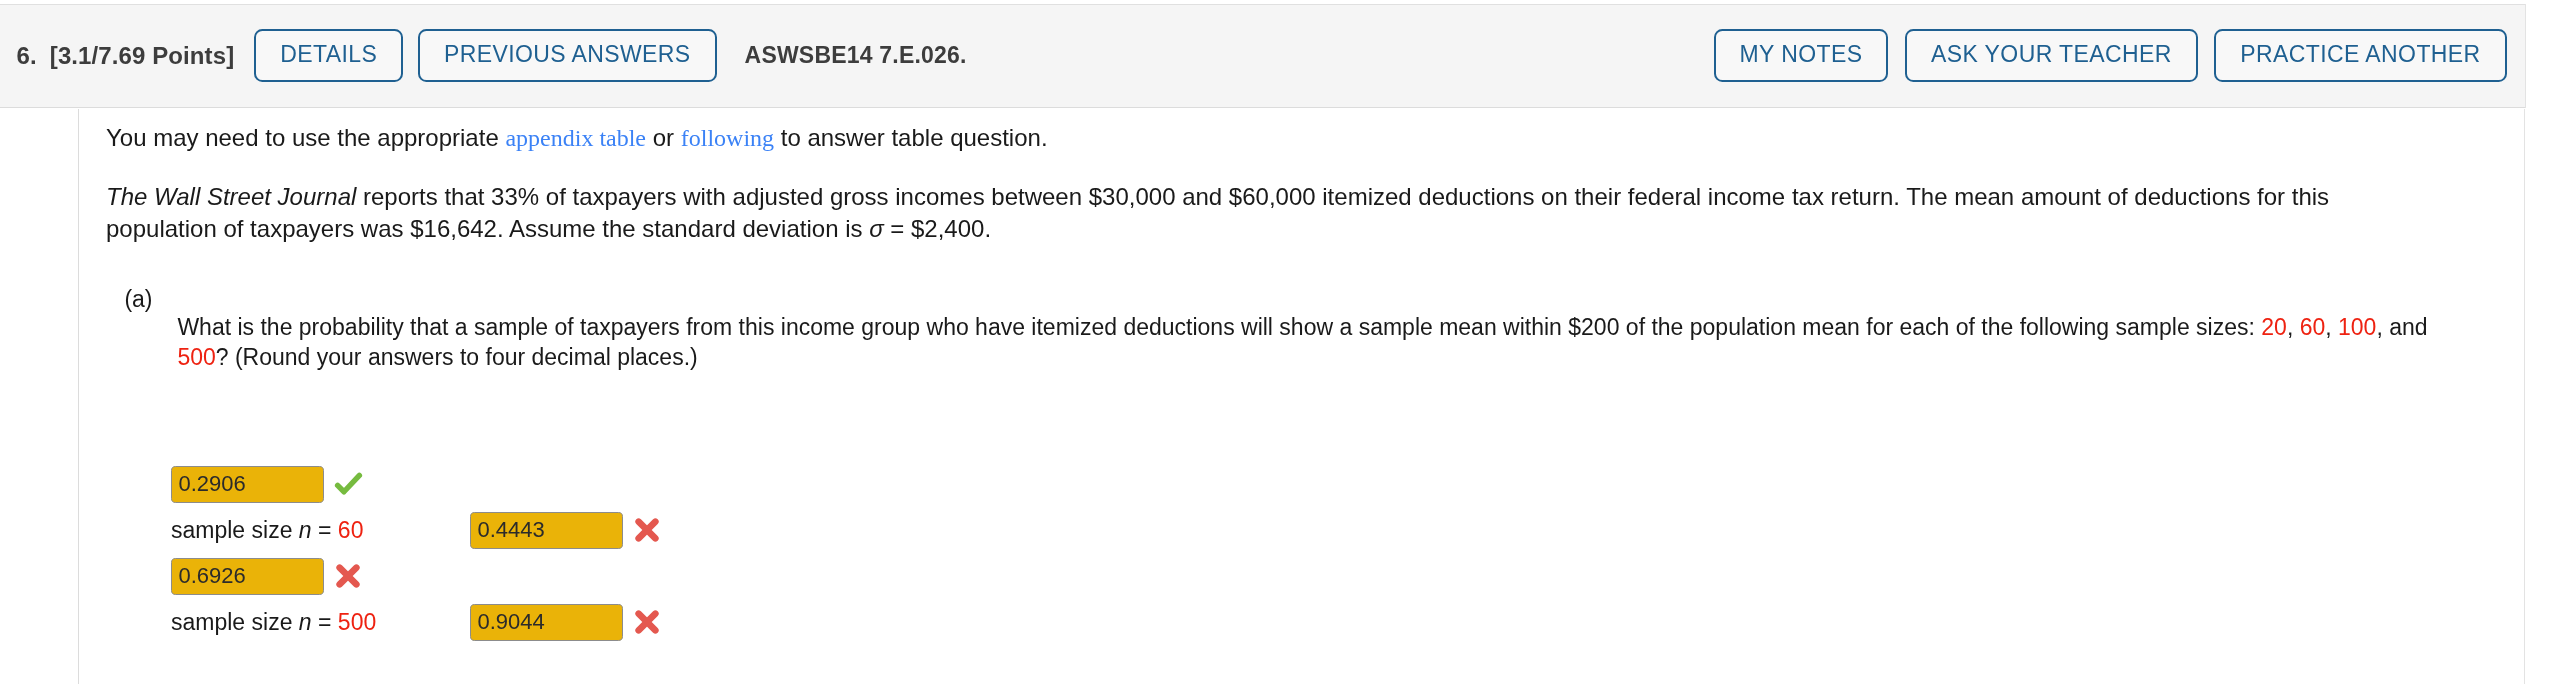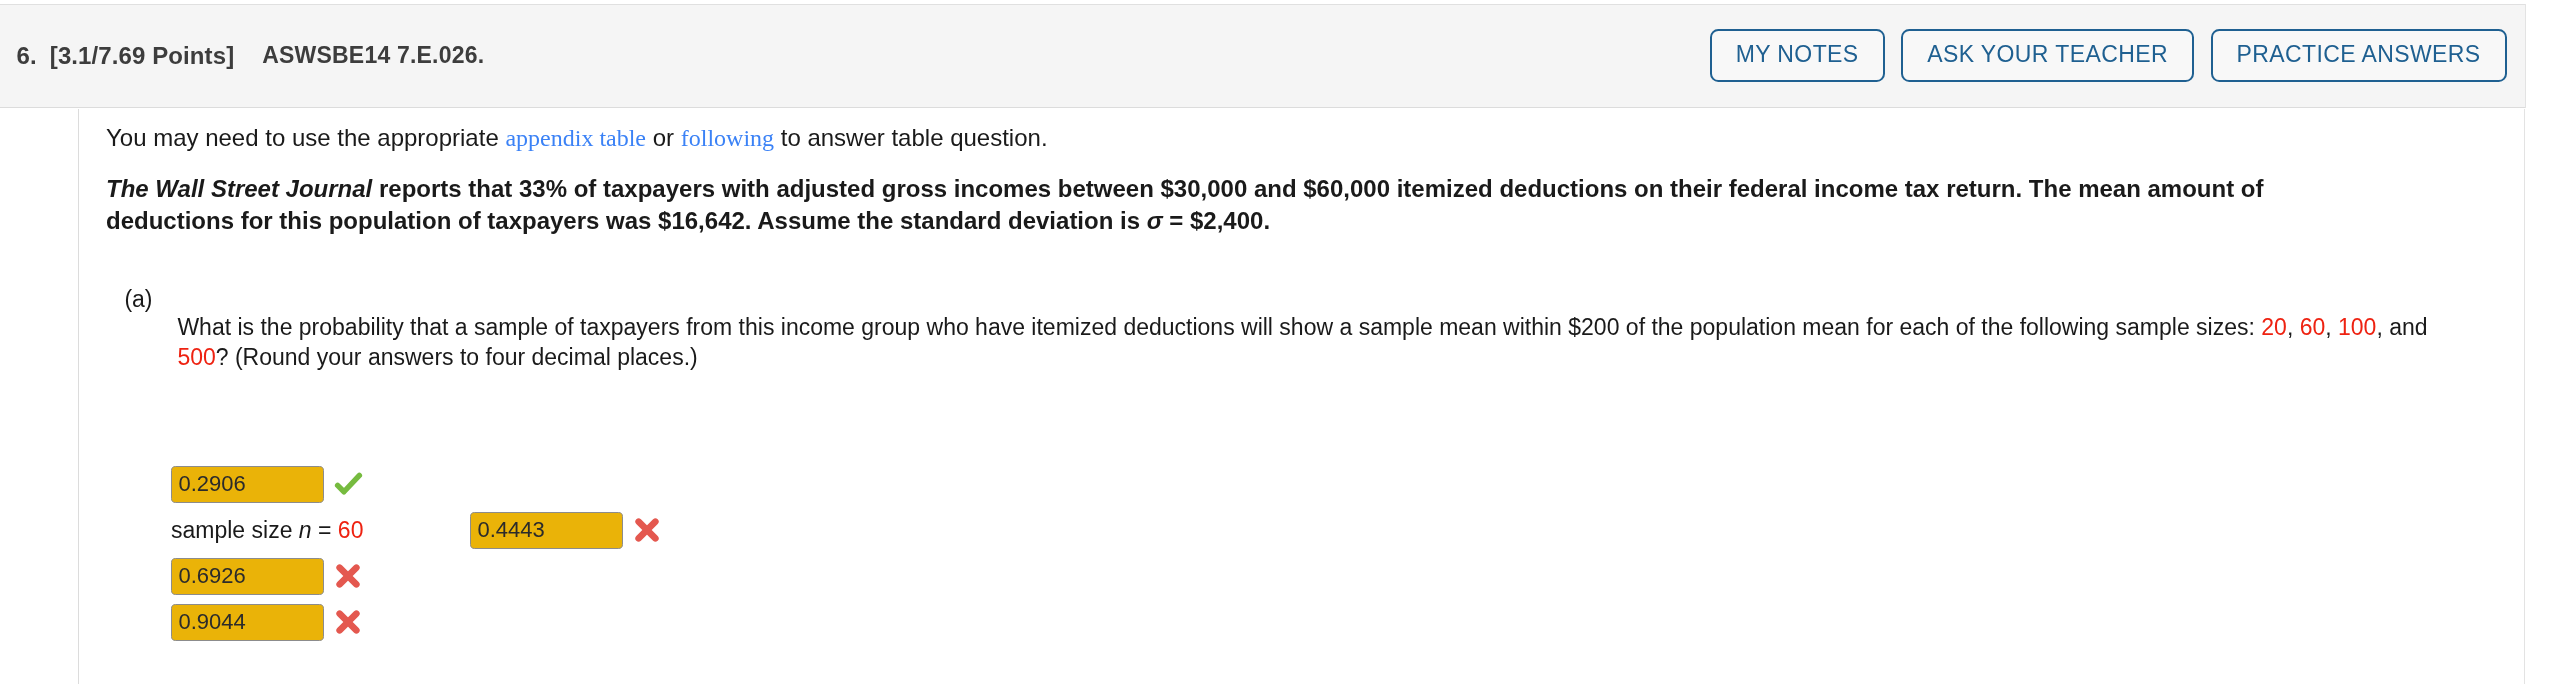--- a/index.html
+++ b/index.html
@@ -106,21 +106,21 @@
     color: #1a1a1a;
     font-size: 24px;
     line-height: 1.32;
   }
 
   .para {
     margin: 0;
     padding: 0;
   }
   .para-1 { position: absolute; left: 0; top: 13px; white-space: nowrap; }
-  .para-2 { position: absolute; left: 0; top: 64px; width: 2263px; font-weight: bold; }
+  .para-2 { position: absolute; left: 0; top: 72px; width: 2263px; }
 
   a.wa-link {
     color: #3b82f6;
     text-decoration: none;
     font-family: Liberation Serif, serif;
   }
   .italic { font-style: italic; }
 
   
   .part {
@@ -189,27 +189,31 @@
 </head>
 <body>
 
 <div class="qheader">
 
   <div class="qnum-block">
     <span class="qnum">6.</span>
     <span class="qpoints">[3.1/7.69 Points]</span>
   </div>
 
+  <div class="btn-group-left">
+    <button class="wa-btn">DETAILS</button>
+    <button class="wa-btn">PREVIOUS ANSWERS</button>
+  </div>
 
   <div class="qcode">ASWSBE14 7.E.026.</div>
 
   <div class="btn-group-right">
     <button class="wa-btn">MY NOTES</button>
     <button class="wa-btn">ASK YOUR TEACHER</button>
-    <button class="wa-btn">PRACTICE ANSWERS</button>
+    <button class="wa-btn">PRACTICE ANOTHER</button>
   </div>
 </div>
 <div class="qheader-right-edge"></div>
 
 <div class="qbody">
   <div class="body-left-rule"></div>
 
   <div class="qcontent">
 
     <div class="para para-1"><span>You may need to use the appropriate </span><a href="#" class="wa-link">appendix table</a><span> or </span><a href="#" class="wa-link">following</a><span> to answer table question.</span></div>
@@ -247,20 +251,21 @@
     <div class="ans-row">
       <input class="ans-input" type="text" value="0.6926" style="">
       <div class="mark">
         <svg width="28" height="28" viewBox="0 0 30 30" aria-hidden="true">
           <path d="M6 6 L24 24 M24 6 L6 24" fill="none" stroke="#e4584f" stroke-width="7" stroke-linecap="round"></path>
         </svg>
       </div>
     </div>
 
     <div class="ans-row">
+      <div class="ans-label"><span>sample size </span><span class="ital-n">n</span><span> = </span><span class="red">500</span></div>
       <input class="ans-input" type="text" value="0.9044" style="">
       <div class="mark">
         <svg width="28" height="28" viewBox="0 0 30 30" aria-hidden="true">
           <path d="M6 6 L24 24 M24 6 L6 24" fill="none" stroke="#e4584f" stroke-width="7" stroke-linecap="round"></path>
         </svg>
       </div>
     </div>
 
   </div>
 

